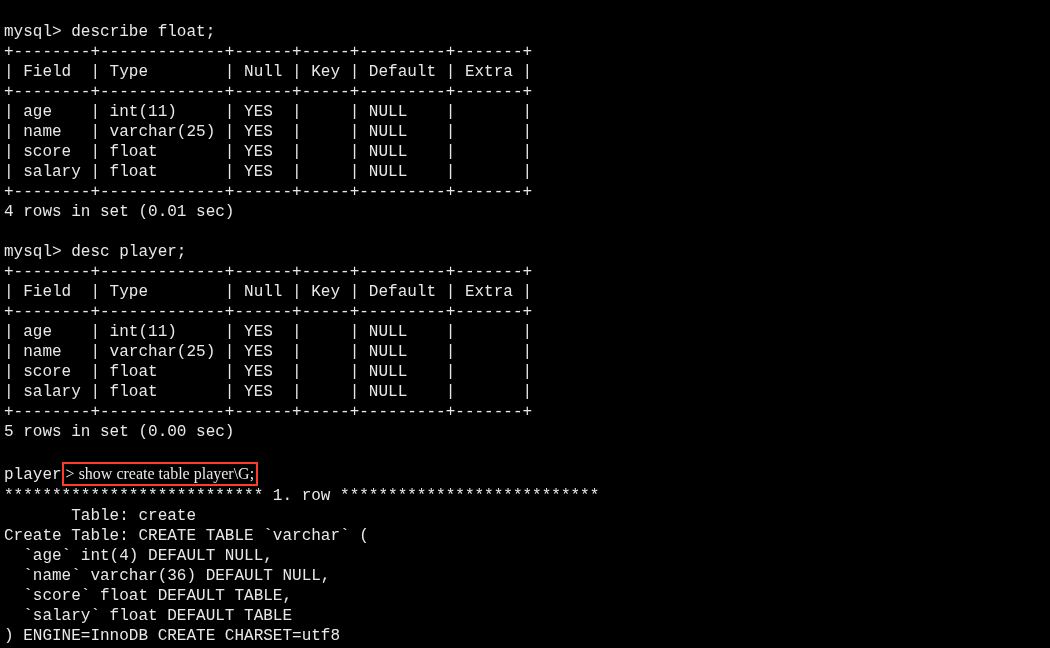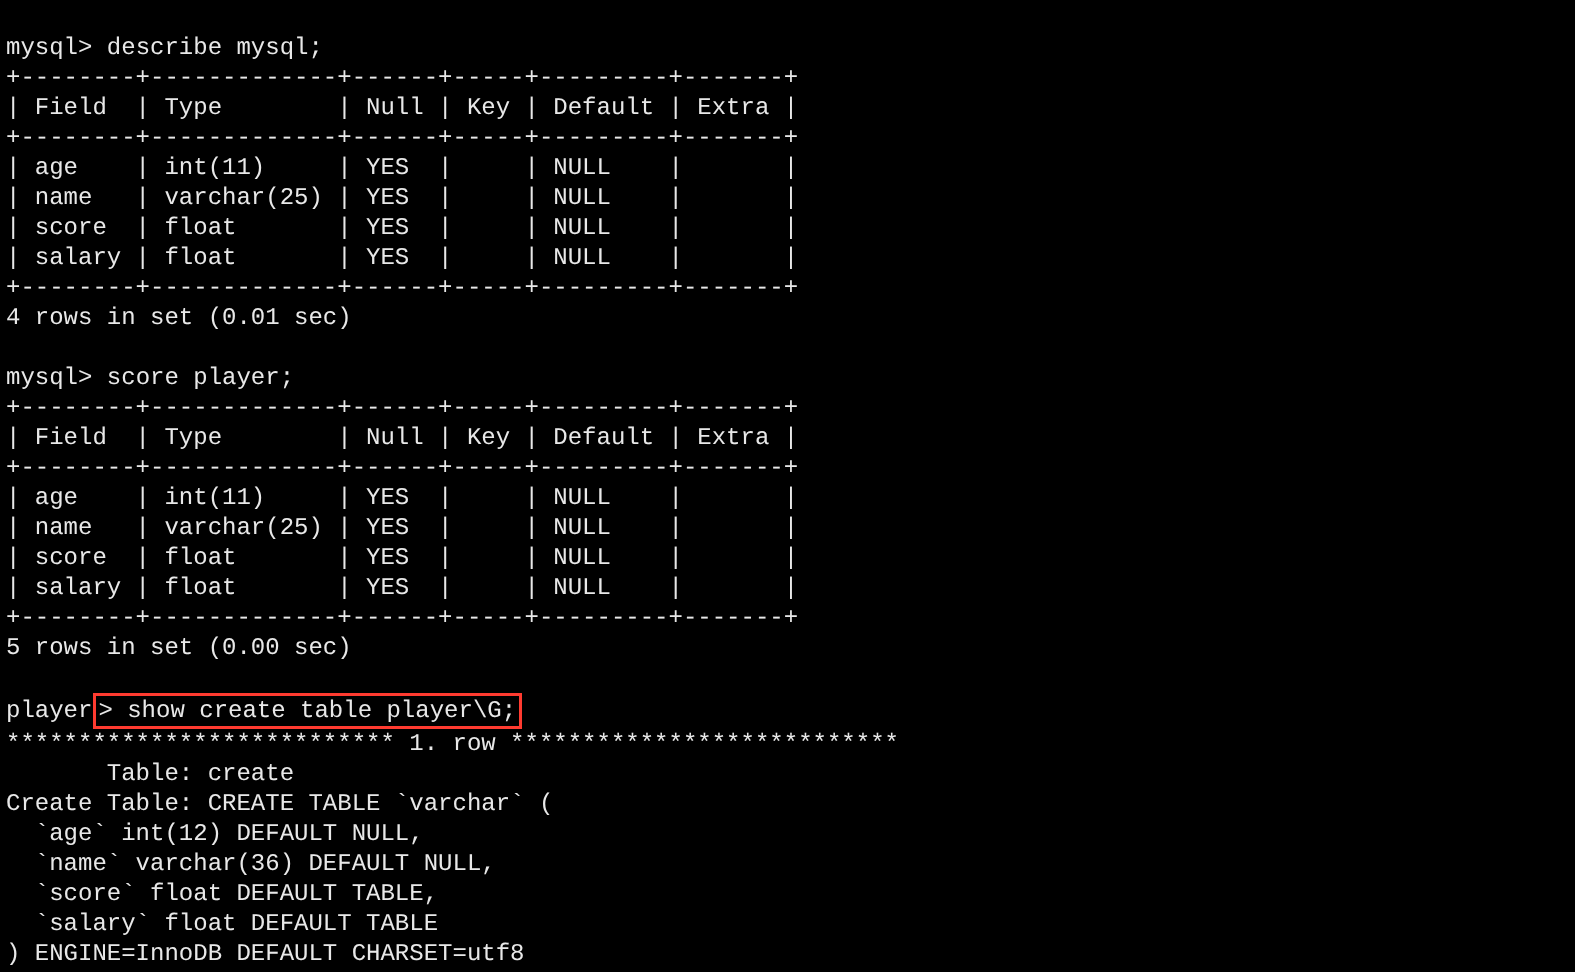--- a/index.html
+++ b/index.html
@@ -15,51 +15,52 @@
     overflow: hidden;
   }
   .terminal {
     padding: 2px 4px;
     white-space: pre;
   }
   .red-box {
     border: 2px solid #ff3b30;
     padding: 0 2px;
     display: inline-block;
+    font-family: Liberation Serif, serif;
   }
 </style>
 </head>
 <body>
 
 <div class="terminal">
-<span>mysql&gt; </span><span>describe mysql;</span>
+<span>mysql&gt; </span><span>describe float;</span>
 <span>+--------+-------------+------+-----+---------+-------+</span>
 <span>| Field  | Type        | Null | Key | Default | Extra |</span>
 <span>+--------+-------------+------+-----+---------+-------+</span>
 <span>| age    | int(11)     | YES  |     | NULL    |       |</span>
 <span>| name   | varchar(25) | YES  |     | NULL    |       |</span>
 <span>| score  | float       | YES  |     | NULL    |       |</span>
 <span>| salary | float       | YES  |     | NULL    |       |</span>
 <span>+--------+-------------+------+-----+---------+-------+</span>
 <span>4 rows in set (0.01 sec)</span>
 <span></span>
-<span>mysql&gt; </span><span>score player;</span>
+<span>mysql&gt; </span><span>desc player;</span>
 <span>+--------+-------------+------+-----+---------+-------+</span>
 <span>| Field  | Type        | Null | Key | Default | Extra |</span>
 <span>+--------+-------------+------+-----+---------+-------+</span>
 <span>| age    | int(11)     | YES  |     | NULL    |       |</span>
 <span>| name   | varchar(25) | YES  |     | NULL    |       |</span>
 <span>| score  | float       | YES  |     | NULL    |       |</span>
 <span>| salary | float       | YES  |     | NULL    |       |</span>
 <span>+--------+-------------+------+-----+---------+-------+</span>
 <span>5 rows in set (0.00 sec)</span>
 <span></span>
 <span>player</span><span class="red-box">&gt; show create table player\G;</span>
 <span>*************************** 1. row ***************************</span>
 <span>       Table: create</span>
 <span>Create Table: CREATE TABLE `varchar` (</span>
-<span>  `age` int(12) DEFAULT NULL,</span>
+<span>  `age` int(4) DEFAULT NULL,</span>
 <span>  `name` varchar(36) DEFAULT NULL,</span>
 <span>  `score` float DEFAULT TABLE,</span>
 <span>  `salary` float DEFAULT TABLE</span>
-<span>) ENGINE=InnoDB DEFAULT CHARSET=utf8</span>
+<span>) ENGINE=InnoDB CREATE CHARSET=utf8</span>
 <span>1 row in set (0.00 sec)</span>
 </div>
 
 </body></html>

